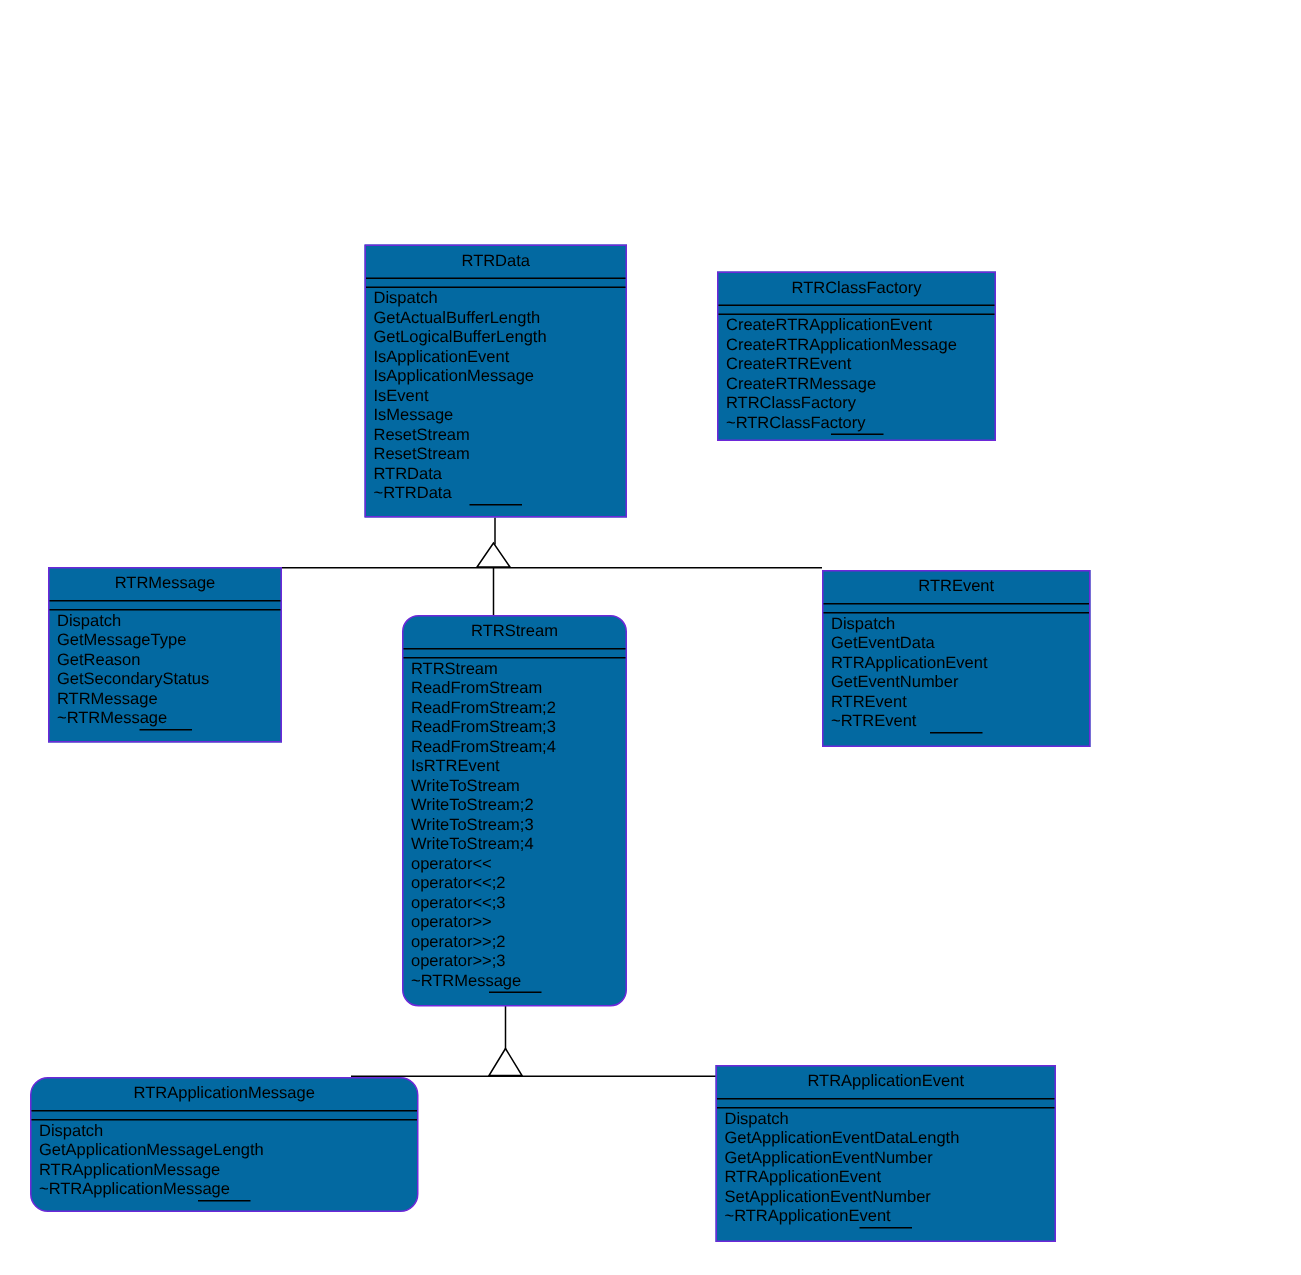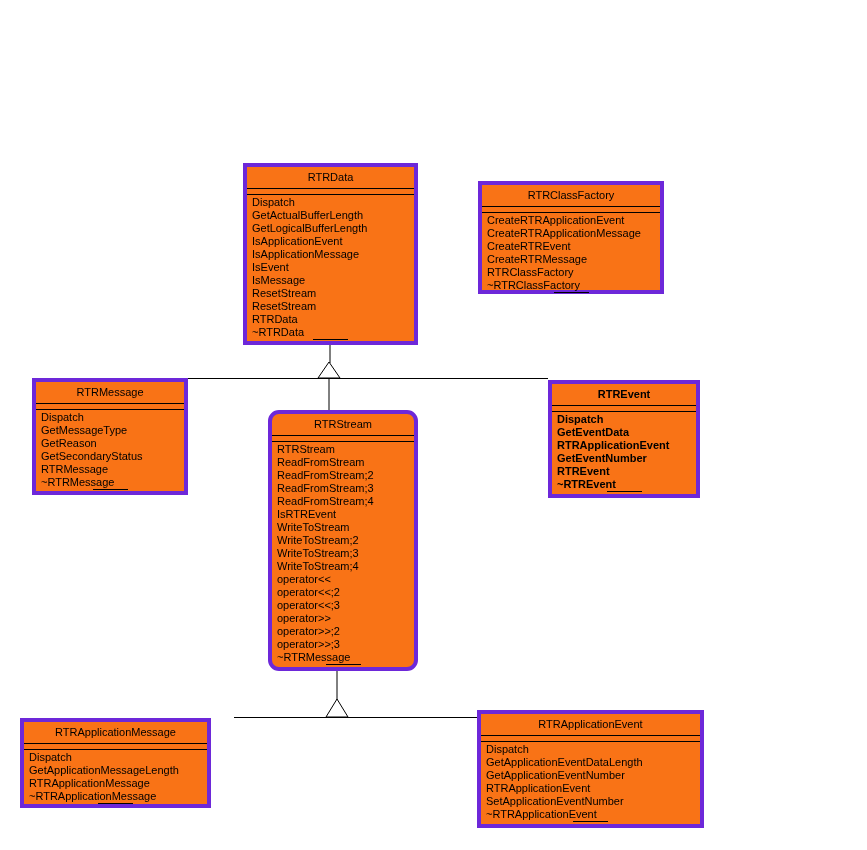--- a/index.html
+++ b/index.html
@@ -19,22 +19,22 @@
   #connectors {
     position: absolute;
     left: 0;
     top: 0;
     width: 867px;
     height: 850px;
   }
   .uml-box {
     position: absolute;
     box-sizing: border-box;
-    background: #f97316;
-    border: 4px solid #6d28d9;
+    background: #0369a1;
+    border: 1px solid #6d28d9;
     font-size: 11px;
     line-height: 13px;
   }
   .uml-title {
     box-sizing: border-box;
     height: 22px;
     border-bottom: 1px solid #000000;
     text-align: center;
     line-height: 21px;
     font-size: 11px;
@@ -59,22 +59,22 @@
     width: 35px;
     height: 0;
     border-top: 1px solid #000000;
     margin: 0 auto;
   }
   
   #box-rtrdata        { left: 243px; top: 163px; width: 175px; height: 182px; }
   #box-rtrclassfactory{ left: 478px; top: 181px; width: 186px; height: 113px; }
   #box-rtrmessage     { left:  32px; top: 378px; width: 156px; height: 117px; }
   #box-rtrstream      { left: 268px; top: 410px; width: 150px; height: 261px; border-radius: 11px; }
-  #box-rtrevent       { left: 548px; top: 380px; width: 152px; height: 118px; font-weight: bold; }
-  #box-rtrappmessage  { left:  20px; top: 718px; width: 191px; height:  90px; }
+  #box-rtrevent       { left: 548px; top: 380px; width: 179px; height: 118px; }
+  #box-rtrappmessage  { left:  20px; top: 718px; width: 259px; height:  90px; border-radius: 12px; }
   #box-rtrappevent    { left: 477px; top: 710px; width: 227px; height: 118px; }
 </style>
 </head>
 <body>
 
 <div id="canvas">
 
   <svg id="connectors" viewBox="0 0 867 850" xmlns="http://www.w3.org/2000/svg">
 
     <line x1="330" y1="345" x2="330" y2="363" stroke="#000" stroke-width="1"></line>

